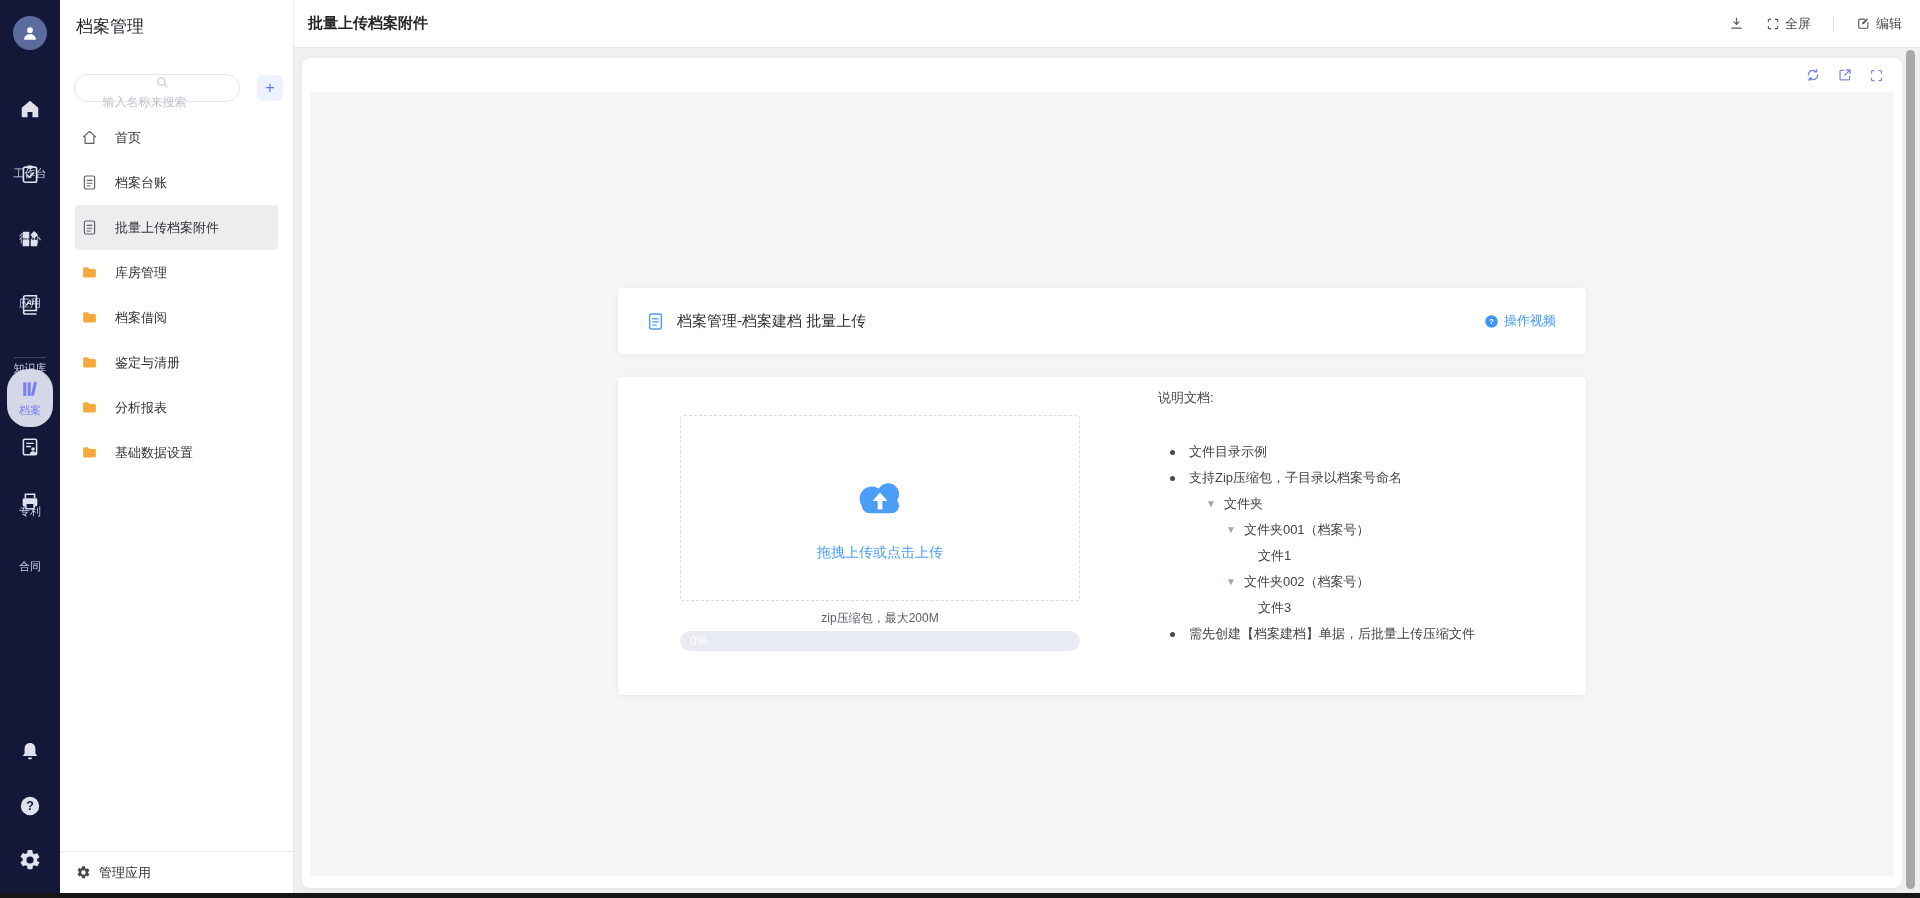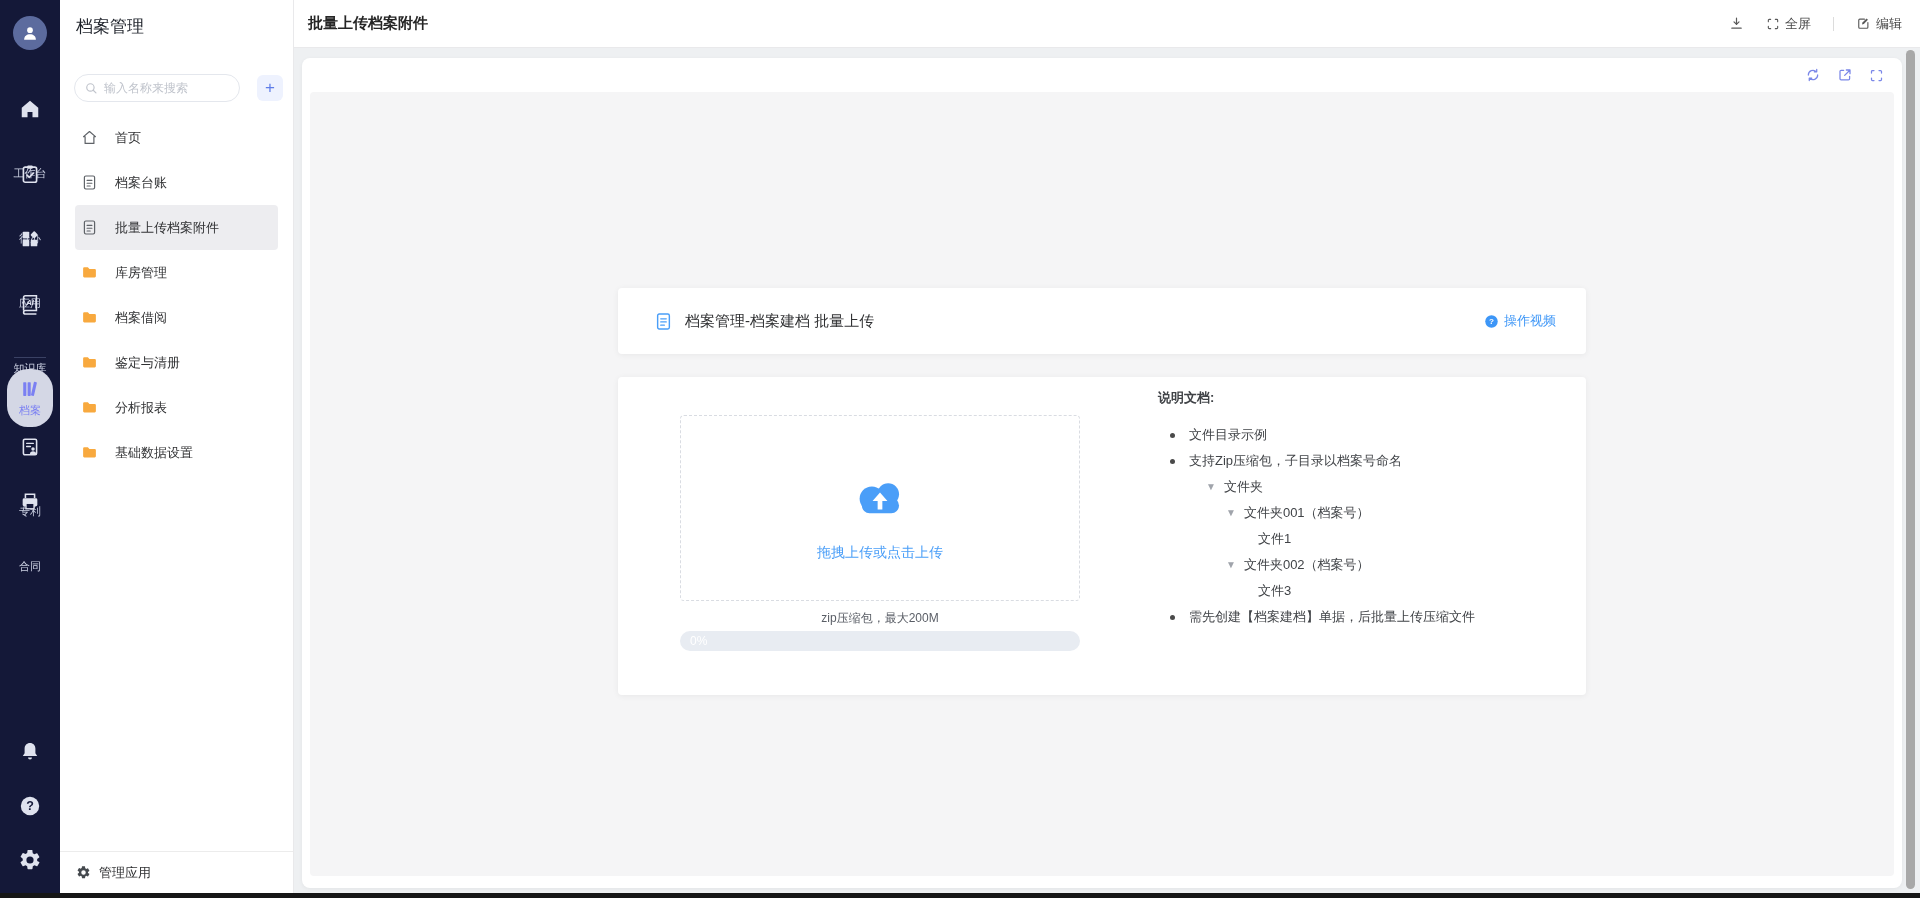--- a/index.html
+++ b/index.html
@@ -22,21 +22,21 @@
                justify-content:center; gap:3px; cursor:pointer; }
   .rail-tile .lbl { font-size:11px; color:#7b80f2; }
   .rail-divider { position:absolute; left:14px; top:357px; width:32px; height:1px; background:#3a4164; }
   .rail-bottom { position:absolute; left:0; width:60px; display:flex; justify-content:center; cursor:pointer; }
 
   
   .sidebar { position:absolute; left:60px; top:0; width:234px; height:898px; background:#fff;
              border-right:1px solid #e9e9eb; z-index:4; }
   .sb-title { position:absolute; left:16px; top:15px; font-size:17px; font-weight:500; color:#1d2129; }
   .sb-search { position:absolute; left:14px; top:74px; width:166px; height:28px; border:1px solid #e4e7ed;
-               border-radius:15px; display:flex; align-items:center; padding-left:9px; gap:6px; background:#fff; }
+               border-radius:15px; display:flex; align-items:center; padding-left:9px; gap:6px; background:#fff;flex-direction:column; }
   .sb-search input { border:none; outline:none; width:118px; font-size:12px; color:#303133;
                      font-family:inherit; background:transparent; }
   .sb-search input::placeholder { color:#c0c4cc; }
   .sb-plus { position:absolute; left:197px; top:75px; width:26px; height:26px; border-radius:6px;
              background:#eef2fe; color:#5f7de8; font-size:17px; line-height:24px; text-align:center;
              cursor:pointer; border:none; font-family:inherit; }
   .sb-menu { position:absolute; left:0; top:115px; width:234px; }
   .sb-item { height:45px; display:flex; align-items:center; padding-left:21px; gap:17px;
              font-size:13px; color:#303133; cursor:pointer; }
   .sb-item.active { background:#ededf0; border-radius:4px; margin:0 16px 0 15px; padding-left:6px; }
@@ -57,36 +57,36 @@
            border-radius:8px; box-shadow:0 1px 4px rgba(0,0,0,0.05); }
   .panel-toolbar { position:absolute; top:0; left:0; right:0; height:34px; display:flex;
                    justify-content:flex-end; align-items:center; gap:16px; padding-right:18px; }
   .panel-toolbar .pt-icon { cursor:pointer; }
   .panel-inner { position:absolute; left:8px; right:8px; top:34px; bottom:12px; background:#f5f5f6;
                  border-radius:4px; overflow:hidden; }
   .center-wrap { width:968px; margin:0 auto; }
 
   .card { background:#fff; border-radius:4px; box-shadow:0 1px 6px rgba(0,0,0,0.06); }
   .card-header { margin-top:196px; height:66px; display:flex; align-items:center;
-                 padding:0 30px 0 36px; gap:12px; }
+                 padding:0 30px 0 28px; gap:12px; }
   .card-header .ch-title { font-size:15px; font-weight:500; color:#303133; flex:1; }
   .video-link { display:flex; align-items:center; gap:5px; font-size:13px; color:#3d96f7; cursor:pointer; }
 
   .card-body { margin-top:23px; height:318px; position:relative; }
   .dropzone { position:absolute; left:62px; top:38px; width:400px; height:186px;
               border:1px dashed #d9dce2; border-radius:4px; cursor:pointer; }
   .dz-cloud { position:absolute; left:50%; top:58px; transform:translateX(-50%); }
   .dz-text { position:absolute; left:0; right:0; top:128px; text-align:center; font-size:14px; color:#4a9ef8; }
   .upload-hint { position:absolute; left:62px; top:233px; width:400px; text-align:center;
                  font-size:12px; color:#5a5e66; }
   .progress { position:absolute; left:62px; top:254px; width:400px; height:20px; background:#e8ecf2;
               border-radius:10px; color:#fff; font-size:12px; line-height:20px; padding-left:10px; }
 
   .instructions { position:absolute; left:540px; top:12px; width:420px; font-size:13px; color:#404347; }
-  .ins-title { margin-bottom:15px;font-weight:bold; }
+  .ins-title { margin-bottom:32px; }
   .ins-row { height:26px; display:flex; align-items:center; gap:8px; }
   .ins-row .dot { width:5px; height:5px; border-radius:50%; background:#4a4a4a; margin:0 6px 0 12px; flex:none; }
   .ins-row.lvl1 { padding-left:48px; }
   .ins-row.lvl2 { padding-left:68px; }
   .ins-row.lvl3 { padding-left:100px; }
   .caret { color:#a0a4ab; font-size:10px; line-height:1; cursor:pointer; }
 
   .page-scrollbar { position:absolute; right:5px; top:50px; bottom:9px; width:9px;
                     background:#a8a8a8; border-radius:5px; z-index:9; cursor:grab; }
   .bottom-strip { position:absolute; left:0; right:0; bottom:0; height:5px; background:#161616; z-index:10; }

